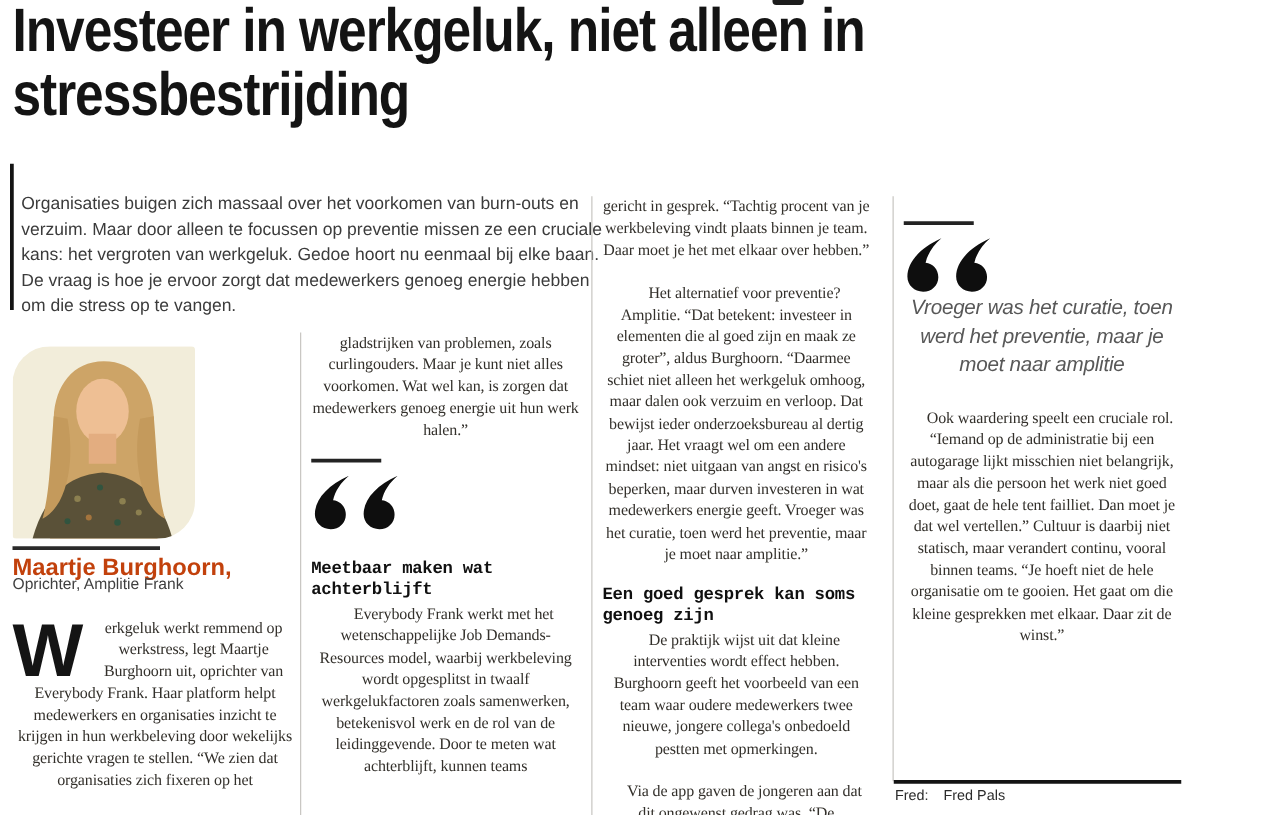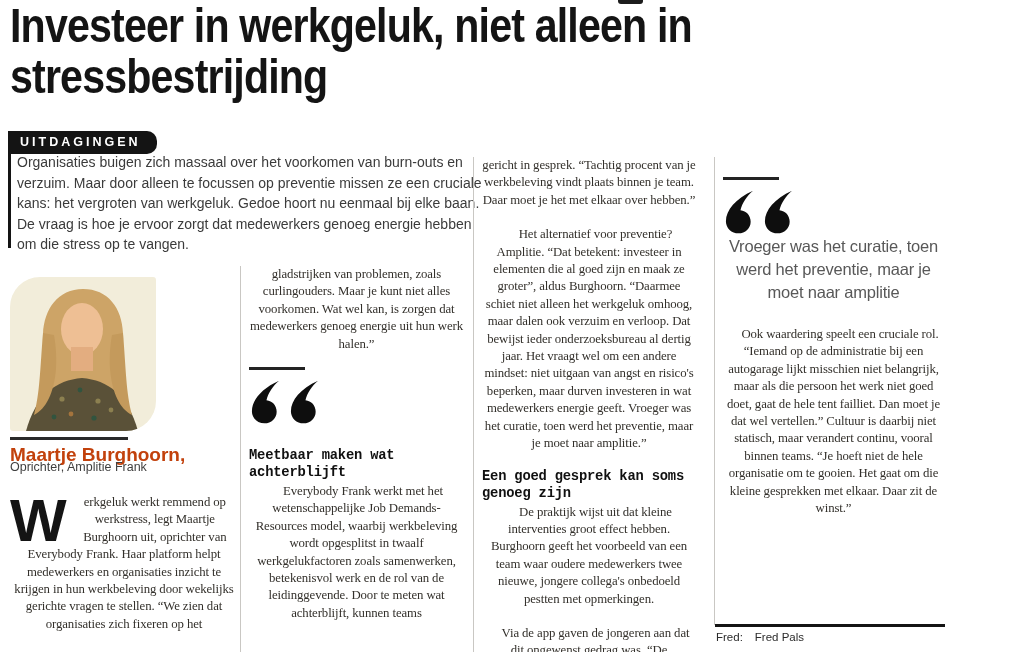--- a/index.html
+++ b/index.html
@@ -45,21 +45,21 @@
              margin:3px 7px 0 0; }
 
   .subhead { margin:15px 0 2px; font-family:Liberation Mono, monospace;
              font-size:13.8px; line-height:17px; font-weight:bold; color:#101010;
              letter-spacing:-0.2px; }
 
   .pq-rule { width:56px; height:3px; background:#232323; margin:14px 0 9px; }
   .col4 .pq-rule { margin-top:20px; }
   .pq-marks { height:46px; }
   .pq-marks svg { display:inline-block; margin-right:3px; fill:#0e0e0e; }
-  .pq-text { font-family:"Liberation Sans", sans-serif; 
+  .pq-text { font-family:"Liberation Sans", sans-serif; font-style:italic;
              font-size:16.5px; line-height:23px; color:#585858; margin:5px 0 0;
              letter-spacing:-0.2px; }
   .after-quote { margin-top:22px !important; }
 
   .divider { position:absolute; width:1px; background:#c9c7c3; }
   .d1 { left:240px; top:266px; height:386px; }
   .d2 { left:473px; top:157px; height:495px; }
   .d3 { left:714px; top:157px; height:468px; }
 
   .byline-rule { position:absolute; left:715px; top:624px; width:230px; height:3px; background:#141414; }
@@ -71,21 +71,20 @@
 <body>
 
 <div class="page">
 
   <div class="crop-mark"></div>
 
   <h1 class="headline">Investeer in werkgeluk, niet alleen in
 stressbestrijding</h1>
 
   <div class="kicker-bar"></div>
-  <div class="kicker">UITDAGINGEN</div>
 
   <p class="intro">Organisaties buigen zich massaal over het voorkomen van burn-outs en verzuim. Maar door alleen te focussen op preventie missen ze een cruciale kans: het vergroten van werkgeluk. Gedoe hoort nu eenmaal bij elke baan. De vraag is hoe je ervoor zorgt dat medewerkers genoeg energie hebben om die stress op te vangen.</p>
 
   <div class="photo">
     <svg width="146" height="154" viewBox="0 0 146 154">
       <rect width="146" height="154" fill="#f2edda"></rect>
       <path d="M73 12 C48 12 34 32 33 57 C32 84 38 112 30 154 L116 154 C108 114 114 82 113 56 C112 31 98 12 73 12 Z" fill="#cda467"></path>
       <ellipse cx="72" cy="52" rx="21" ry="26" fill="#eebf94"></ellipse>
       <rect x="61" y="70" width="22" height="24" fill="#e3ad80"></rect>
       <path d="M16 154 C26 118 46 103 72 101 C98 103 118 118 128 154 Z" fill="#5a5138"></path>
@@ -124,21 +123,21 @@
         </svg>
     </div>
     <h3 class="subhead after-quote">Meetbaar maken wat achterblijft</h3>
     <p class="indent">Everybody Frank werkt met het wetenschappelijke Job Demands-Resources model, waarbij werkbeleving wordt opgesplitst in twaalf werkgelukfactoren zoals samenwerken, betekenisvol werk en de rol van de leidinggevende. Door te meten wat achterblijft, kunnen teams</p>
   </div>
 
   <div class="col col3">
     <p>gericht in gesprek. “Tachtig procent van je werkbeleving vindt plaats binnen je team. Daar moet je het met elkaar over hebben.”</p>
     <p class="spaced indent">Het alternatief voor preventie? Amplitie. “Dat betekent: investeer in elementen die al goed zijn en maak ze groter”, aldus Burghoorn. “Daarmee schiet niet alleen het werkgeluk omhoog, maar dalen ook verzuim en verloop. Dat bewijst ieder onderzoeksbureau al dertig jaar. Het vraagt wel om een andere mindset: niet uitgaan van angst en risico's beperken, maar durven investeren in wat medewerkers energie geeft. Vroeger was het curatie, toen werd het preventie, maar je moet naar amplitie.”</p>
     <h3 class="subhead">Een goed gesprek kan soms genoeg zijn</h3>
-    <p class="indent">De praktijk wijst uit dat kleine interventies groot effect hebben. Burghoorn geeft het voorbeeld van een team waar oudere medewerkers twee nieuwe, jongere collega's onbedoeld pestten met opmerkingen.</p>
+    <p class="indent">De praktijk wijst uit dat kleine interventies wordt effect hebben. Burghoorn geeft het voorbeeld van een team waar oudere medewerkers twee nieuwe, jongere collega's onbedoeld pestten met opmerkingen.</p>
     <p class="spaced indent">Via de app gaven de jongeren aan dat dit ongewenst gedrag was. “De leidinggevende zag de score en bracht</p>
   </div>
 
   <div class="col col4">
     <div class="pq-rule"></div>
     <div class="pq-marks">
       <svg width="33" height="46" viewBox="0 0 34 46">
           <path d="M31 1 C13 9 3 21 3 32.5 C3 39.7 8.8 45 16 45 C23 45 28.5 39.8 28.5 33 C28.5 26.6 24 21.8 18 21.2 C19.6 13.8 24.4 6.6 31 1 Z"></path>
         </svg>
       <svg width="33" height="46" viewBox="0 0 34 46">

